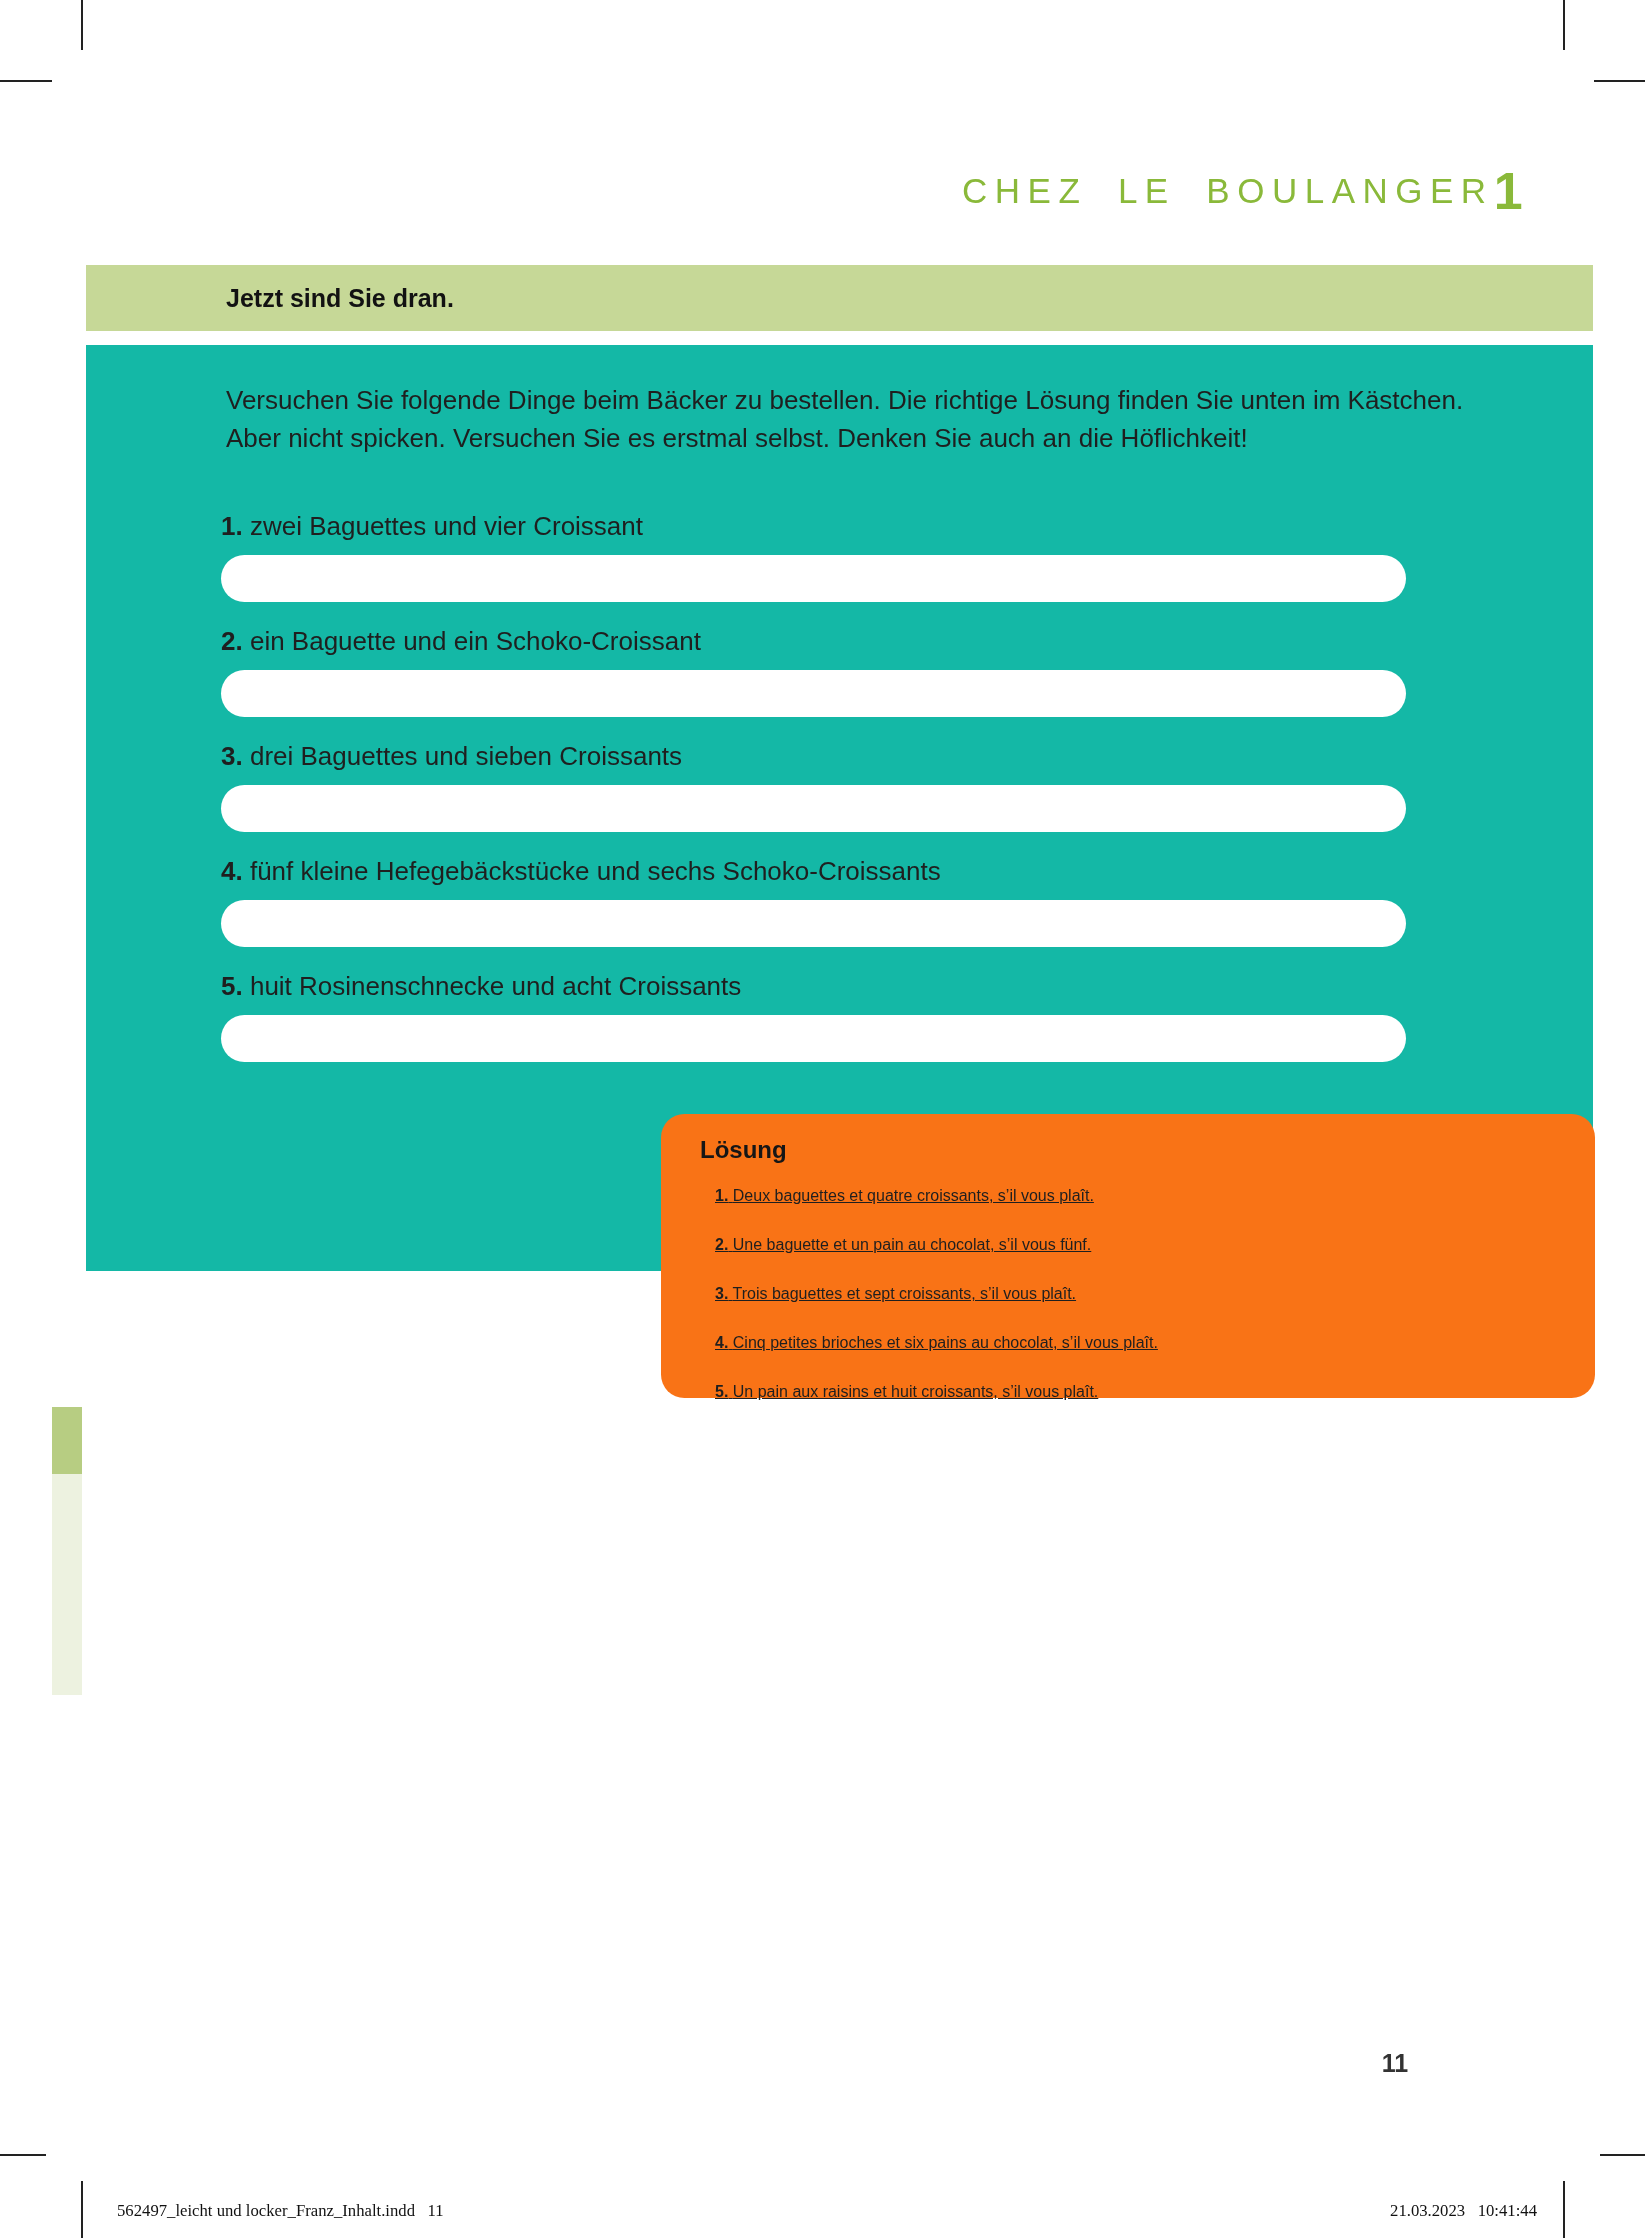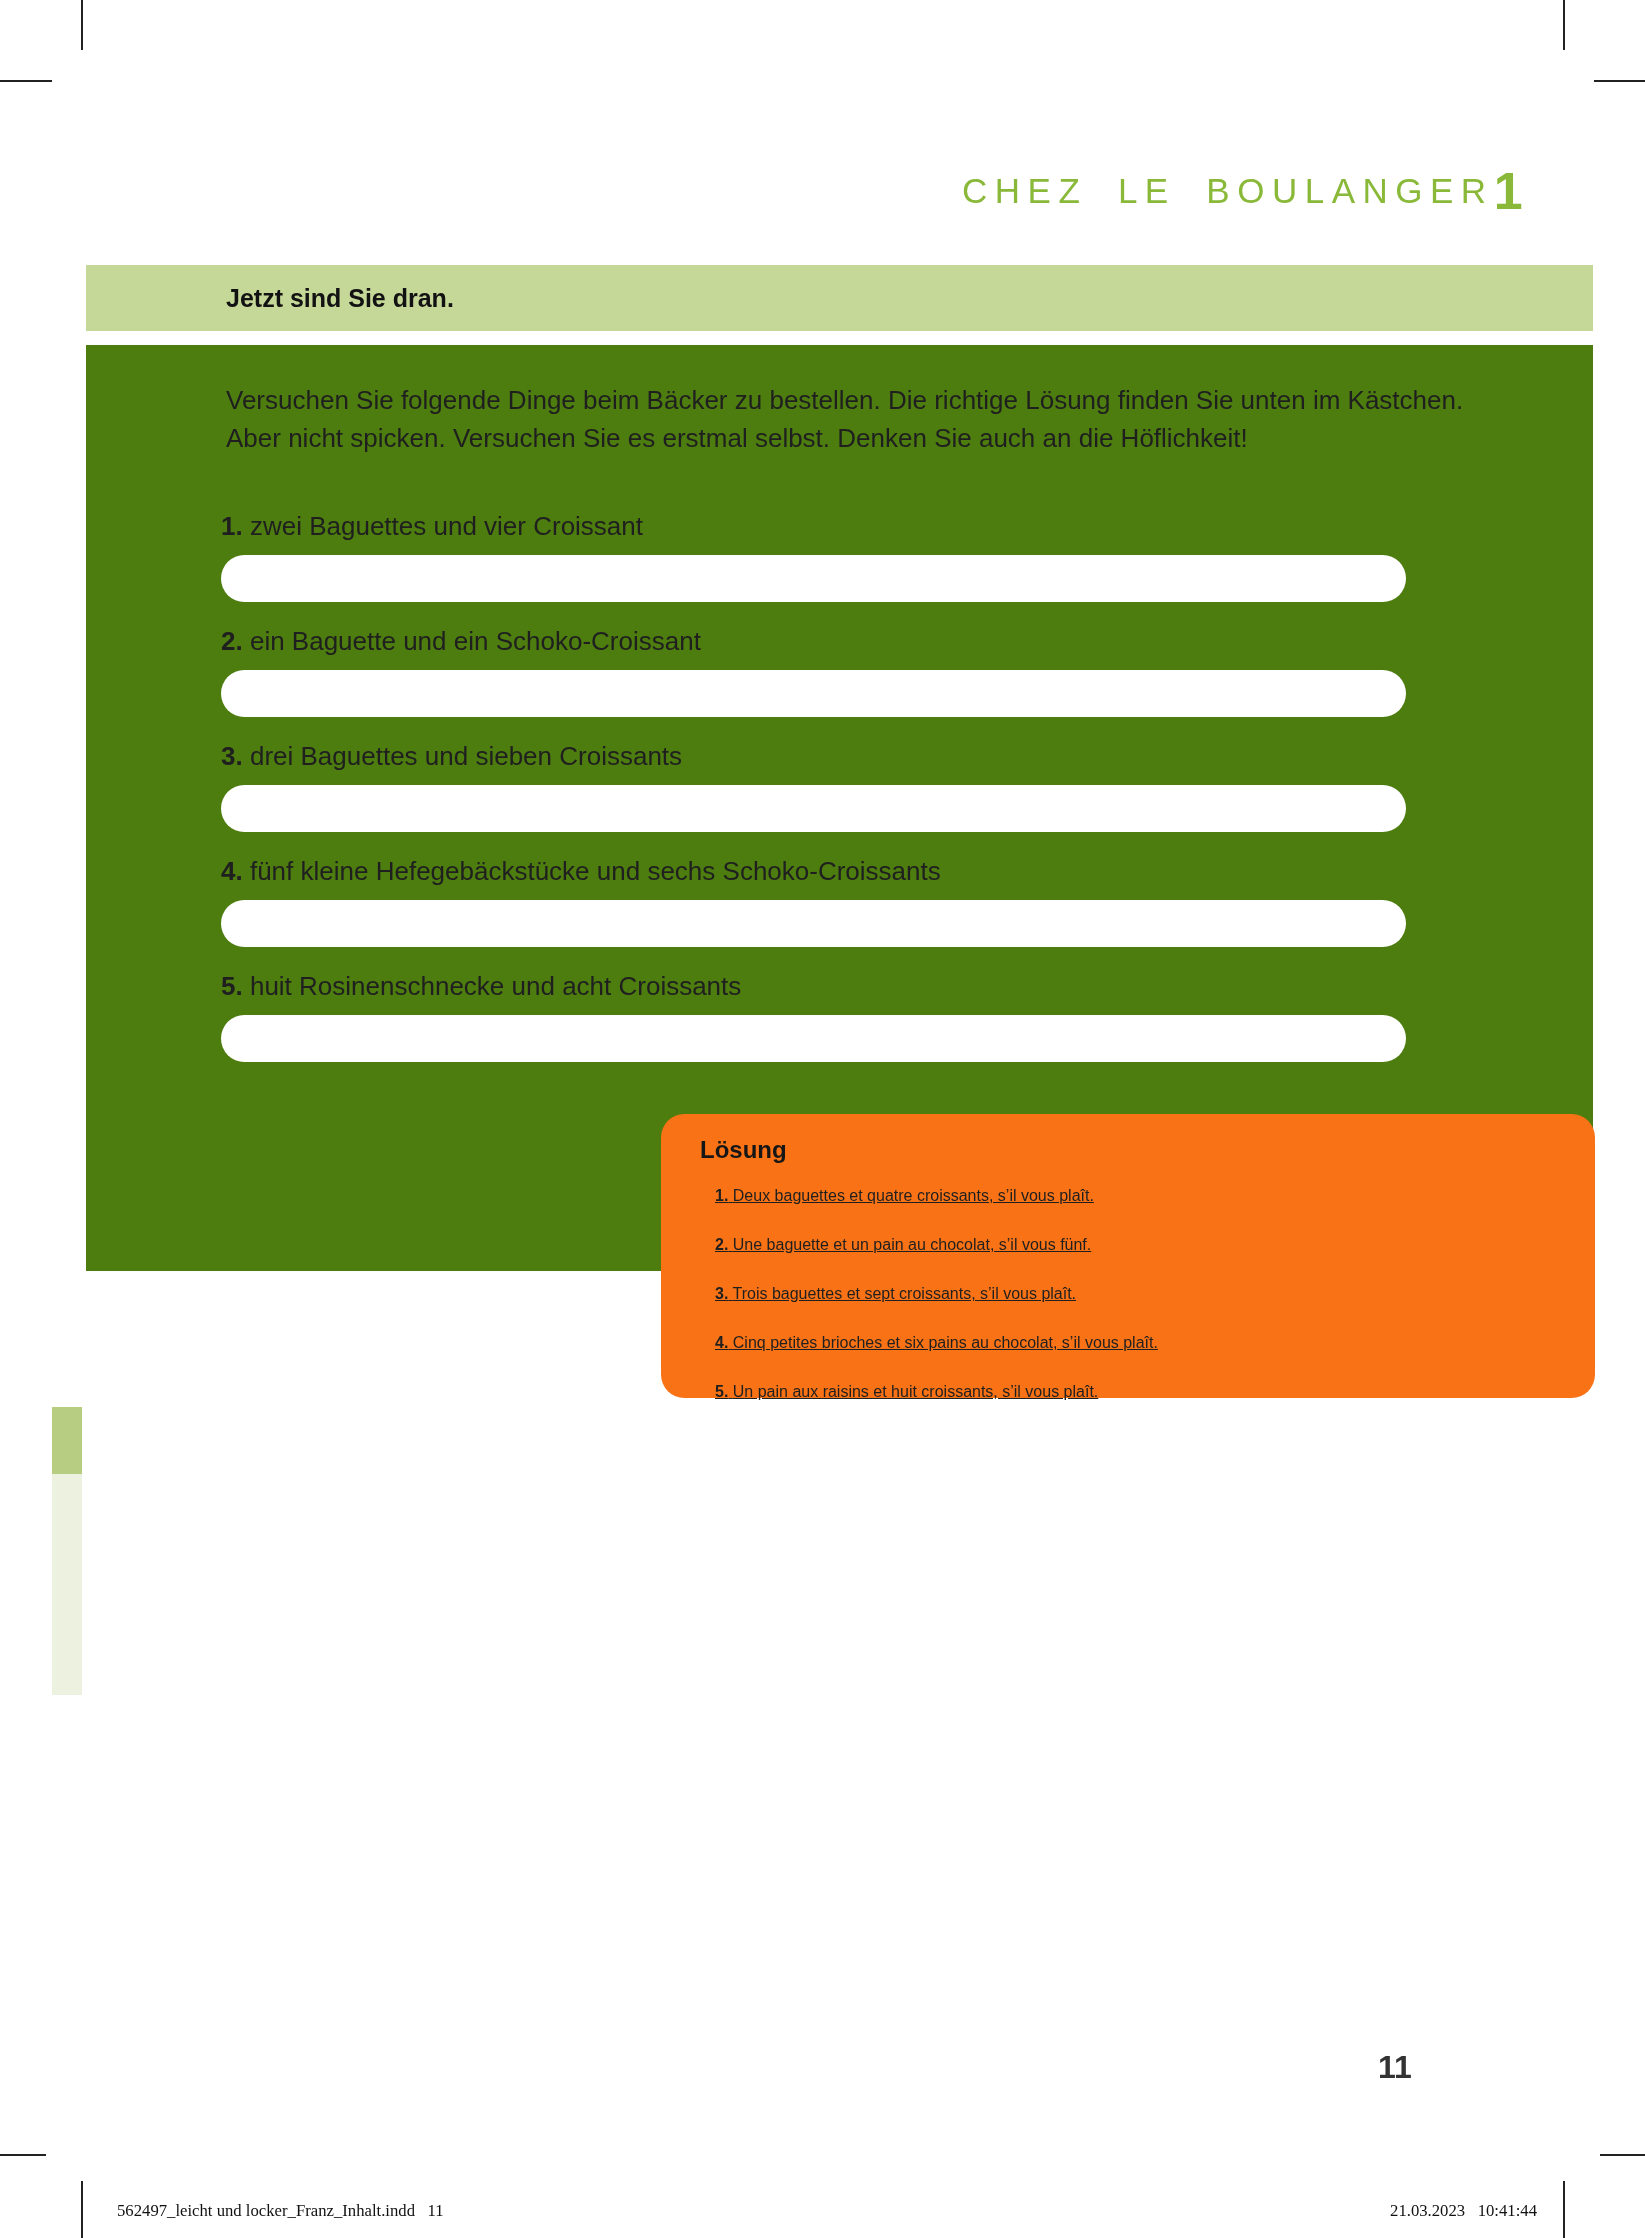--- a/index.html
+++ b/index.html
@@ -24,21 +24,21 @@
   
   .header-bar{
     position:absolute;left:86px;top:265px;width:1507px;height:66px;
     background:#c6d897;display:flex;align-items:center;
   }
   .header-bar-text{
     margin-left:140px;font-size:25px;font-weight:700;color:#121212;
   }
   .panel{
     position:absolute;left:86px;top:345px;width:1507px;height:926px;
-    background:#4d7c0f;
+    background:#14b8a6;
   }
   .instructions{
     position:absolute;left:140px;top:10px;width:1254px;
     font-size:26px;line-height:38px;color:#1f1f1f;
   }
   .items{
     position:absolute;left:135px;top:165px;width:1187px;
   }
   .item{margin-bottom:23.4px;}
   .item-label{
@@ -64,21 +64,21 @@
   
   .tab-dark{
     position:absolute;left:52px;top:1407px;width:30px;height:67px;background:#b7cd82;
   }
   .tab-light{
     position:absolute;left:52px;top:1474px;width:30px;height:221px;background:#edf2e0;
   }
   
   .page-number{
     position:absolute;left:1370px;top:2049px;width:50px;text-align:center;
-    font-size:32px;font-weight:700;color:#333;
+    font-size:25px;font-weight:700;color:#333;
   }
   .footer-left,.footer-right{
     position:absolute;top:2201px;font-size:16.7px;color:#111;
     font-family:"Liberation Serif",serif;white-space:pre;
   }
   .footer-left{left:117px;}
   .footer-right{right:109px;}
 </style>
 </head>
 <body>

